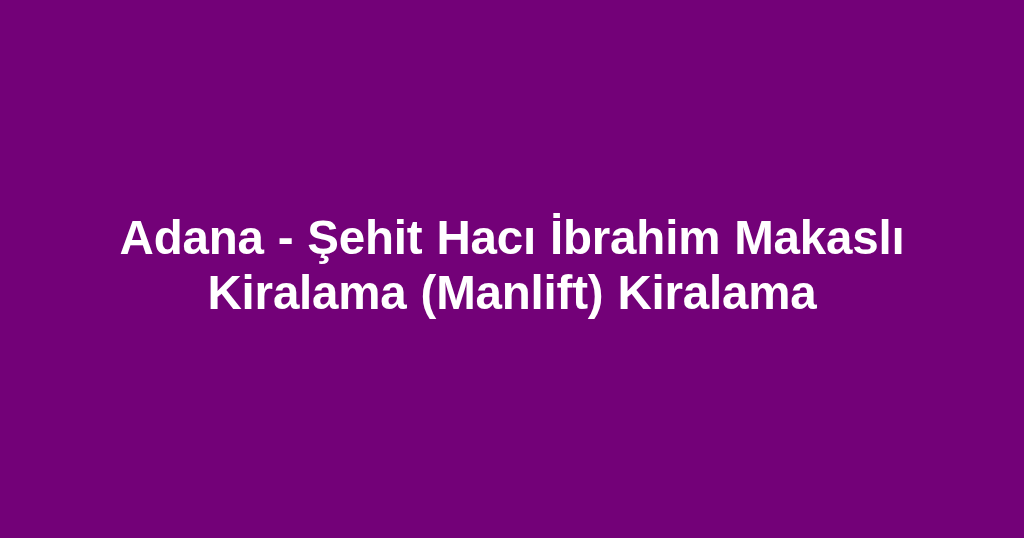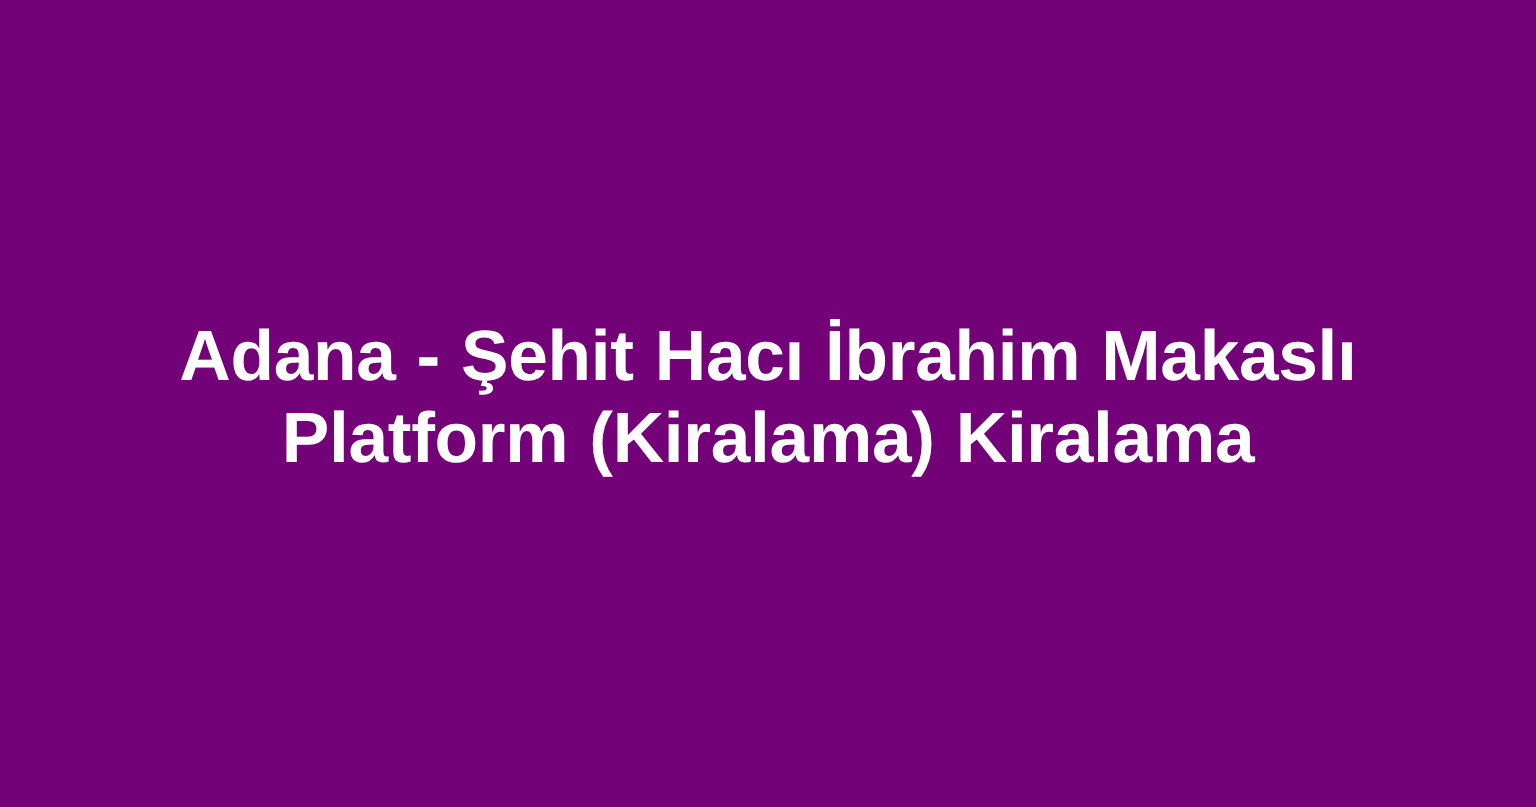--- a/index.html
+++ b/index.html
@@ -60,18 +60,18 @@
 </style>
 </head>
 <body>
 
 <div class="og-card" style="background-color: rgb(115, 1, 120);">
 
   <div class="headline-block">
 
     <h1 class="headline" style="color: rgb(255, 255, 255);">
       <span class="line">Adana - Şehit Hacı İbrahim Makaslı</span>
-      <span class="line">Platform (Kiralama) Kiralama</span>
+      <span class="line">Kiralama (Manlift) Kiralama</span>
     </h1>
 
   </div>
 
 </div>
 
 </body></html>

